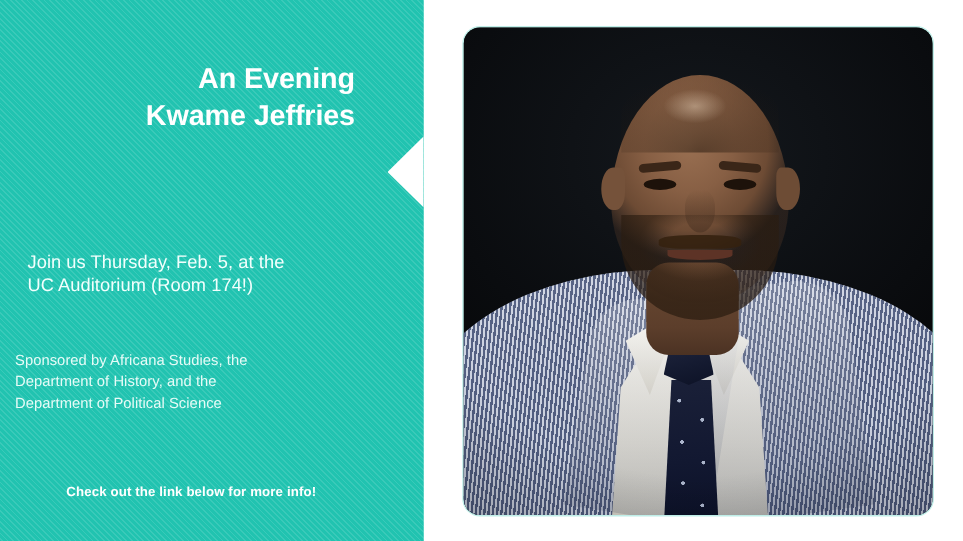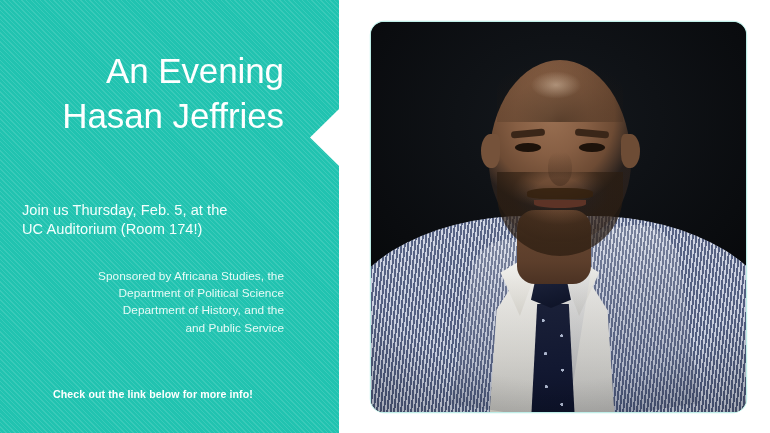--- a/index.html
+++ b/index.html
@@ -66,22 +66,22 @@
     box-sizing: border-box;
   }
 
   #headline {
     position: absolute;
     left: 22px;
     top: 48px;
     width: 262px;
     text-align: right;
     color: #ffffff;
-    font-size: 35px;
-    font-weight: normal;
+    font-size: 23px;
+    font-weight: bold;
     line-height: 1.29;
     letter-spacing: -0.1px;
   }
   #headline .hl-line { display: block; white-space: nowrap; }
 
   #details {
     position: absolute;
     left: 22px;
     top: 201px;
     width: 262px;
@@ -90,23 +90,23 @@
     font-size: 14.6px;
     font-weight: normal;
     line-height: 1.33;
     letter-spacing: 0.05px;
   }
   #details .dt-line { display: block; white-space: nowrap; }
 
   #sponsors {
     position: absolute;
     left: 12px;
-    top: 268px;
+    top: 280px;
     width: 272px;
-    text-align: right;
+    text-align: left;
     color: #e6fbf7;
     font-size: 11.8px;
     font-weight: normal;
     line-height: 1.46;
     letter-spacing: 0.05px;
   }
   #sponsors .sp-line { display: block; white-space: nowrap; }
 
   #cta {
     position: absolute;
@@ -391,33 +391,32 @@
 <div id="slide">
 
   <div id="teal-panel">
     <div id="panel-notch"></div>
   </div>
 
   <div id="panel-text">
 
     <div id="headline">
       <span class="hl-line">An Evening</span>
-      <span class="hl-line">Hasan Jeffries</span>
+      <span class="hl-line">Kwame Jeffries</span>
     </div>
 
     <div id="details">
       <span class="dt-line">Join us Thursday, Feb. 5, at the</span>
       <span class="dt-line">UC Auditorium (Room 174!)</span>
     </div>
 
     <div id="sponsors">
       <span class="sp-line">Sponsored by Africana Studies, the</span>
+      <span class="sp-line">Department of History, and the</span>
       <span class="sp-line">Department of Political Science</span>
-      <span class="sp-line">Department of History, and the</span>
-      <span class="sp-line">and Public Service</span>
     </div>
 
     <div id="cta">Check out the link below for more info!</div>
 
   </div>
 
   <div id="photo-frame">
     <div id="photo-backdrop"></div>
 
     <div class="suit-base"></div>

